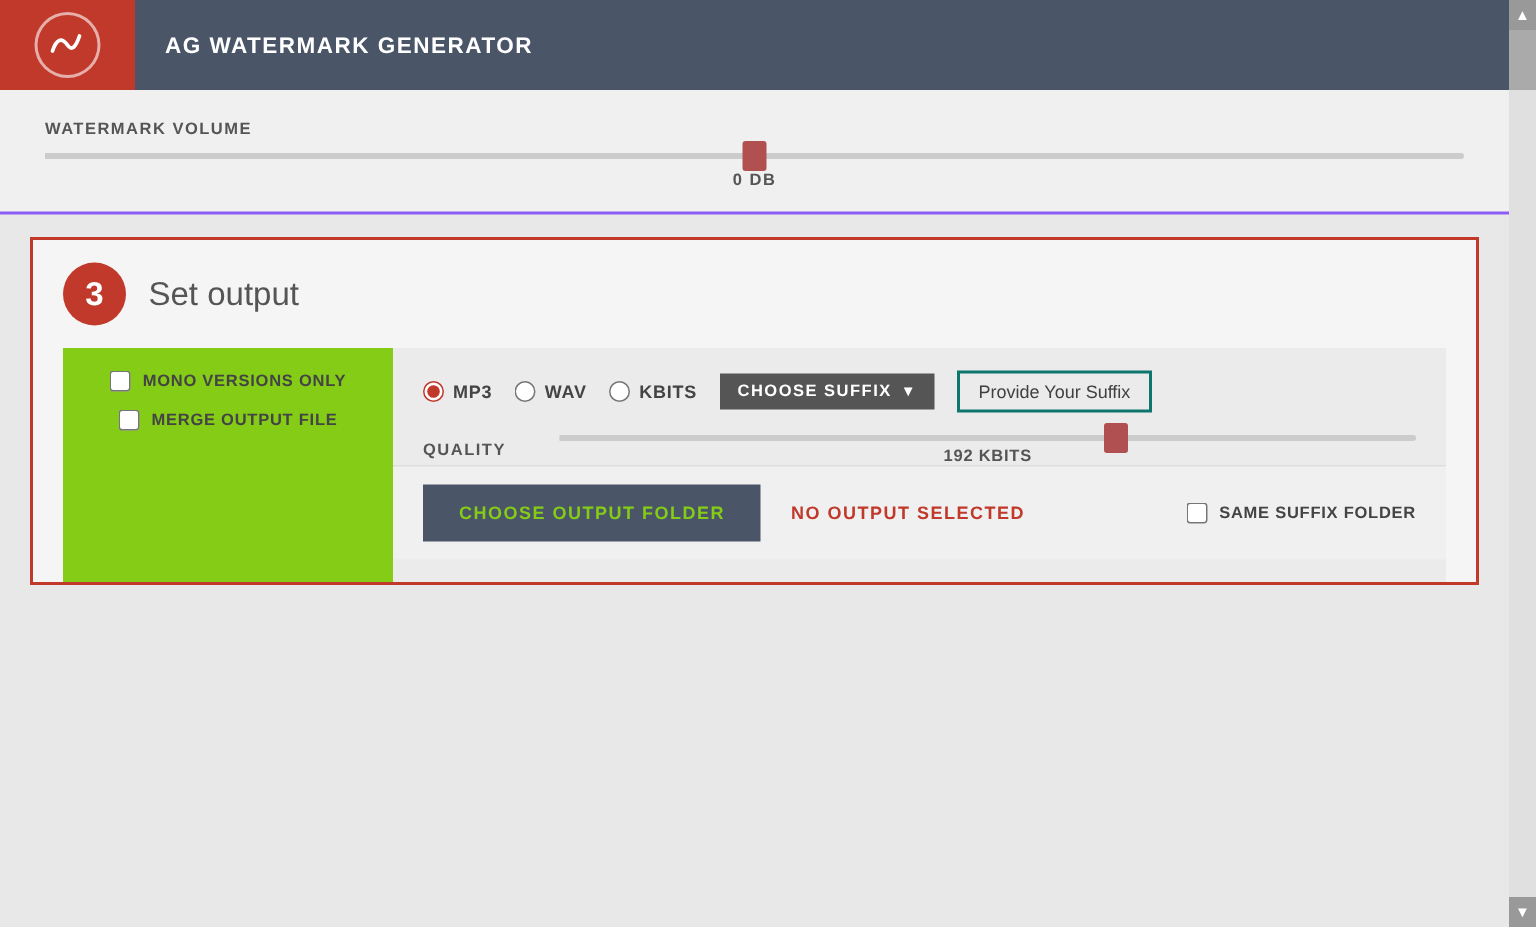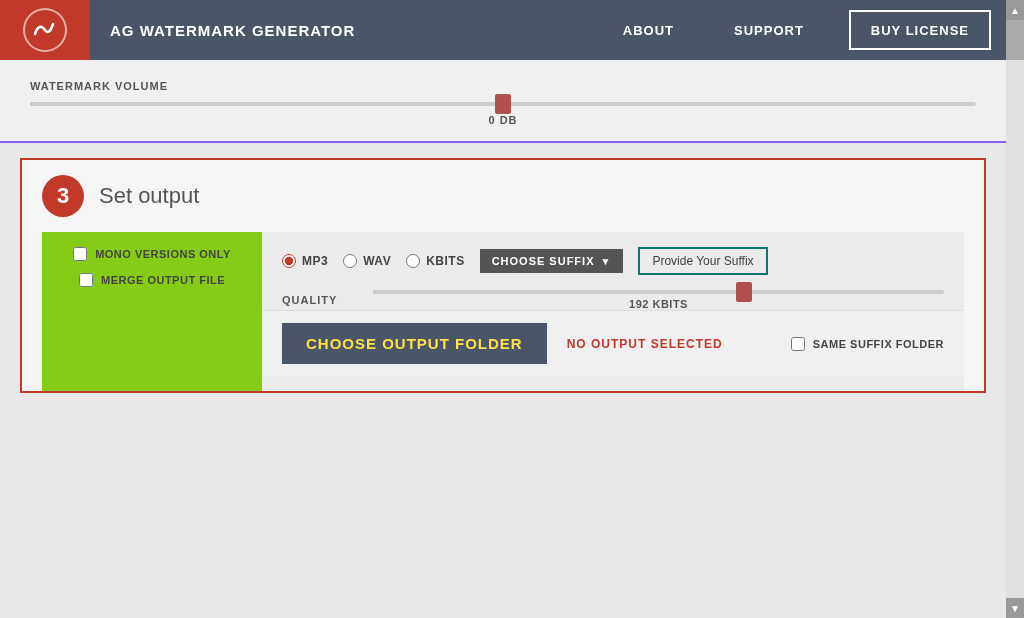--- a/index.html
+++ b/index.html
@@ -301,24 +301,24 @@
     .output-folder-row {
       display: flex;
       align-items: center;
       background: #f0f0f0;
       border-top: 1px solid #ddd;
       margin: 0 -20px;
       padding: 12px 20px;
     }
     .choose-folder-btn {
       background: #4a5568;
-      color: #fde047;
+      color: #84cc16;
       border: none;
       padding: 12px 24px;
-      font-size: 15px;
+      font-size: 12px;
       font-weight: bold;
       letter-spacing: 1px;
       cursor: pointer;
       min-width: 200px;
     }
     .no-output-label {
       flex: 1;
       color: #c0392b;
       font-size: 12px;
       font-weight: bold;
@@ -397,25 +397,20 @@
 
   <div class="header">
     <div class="logo-area">
       <div class="logo-icon">
         <svg viewBox="0 0 28 28" fill="none" xmlns="http://www.w3.org/2000/svg">
           <path d="M4 18 Q8 6 14 14 Q18 20 22 8" stroke="white" stroke-width="2.5" fill="none" stroke-linecap="round"></path>
         </svg>
       </div>
     </div>
     <div class="app-title">AG WATERMARK GENERATOR</div>
-    <div class="nav-items">
-      <button class="nav-item">ABOUT</button>
-      <button class="nav-item">SUPPORT</button>
-      <button class="nav-item buy-license">BUY LICENSE</button>
-    </div>
   </div>
 
   <div class="volume-section">
     <div class="volume-label">WATERMARK VOLUME</div>
     <div class="slider-container">
       <div class="slider-track">
         <div class="slider-fill"></div>
         <div class="slider-thumb"></div>
       </div>
     </div>

